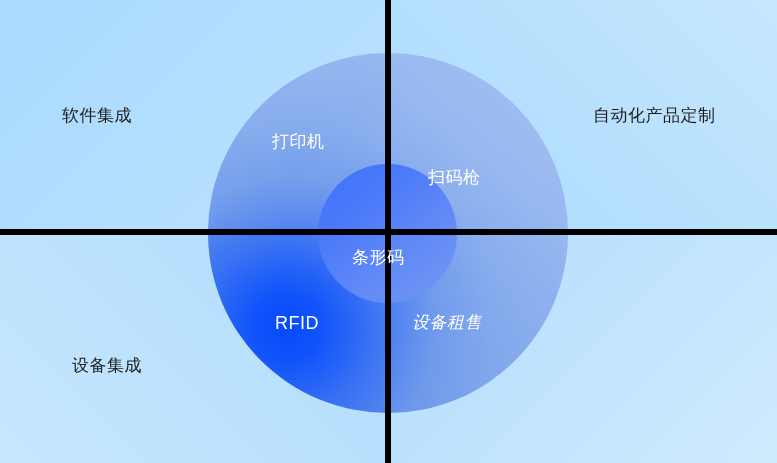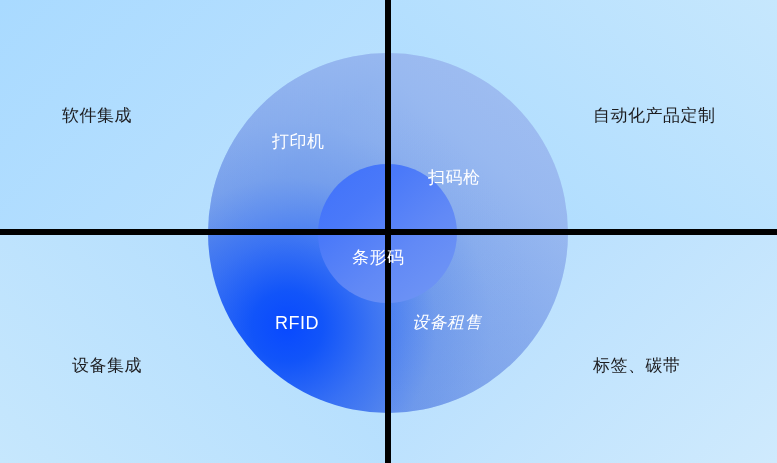--- a/index.html
+++ b/index.html
@@ -145,21 +145,20 @@
   </div>
 
   <div class="center-circle"></div>
 
   <div class="axis axis-h"></div>
   <div class="axis axis-v"></div>
 
   <div class="label outer-label lbl-soft">软件集成</div>
   <div class="label outer-label lbl-auto">自动化产品定制</div>
   <div class="label outer-label lbl-device">设备集成</div>
-  <div class="label outer-label lbl-tag">标签、碳带</div>
 
   <div class="label inner-label lbl-printer">打印机</div>
   <div class="label inner-label lbl-scanner">扫码枪</div>
   <div class="label inner-label lbl-rfid">RFID</div>
   <div class="label inner-label lbl-rental">设备租售</div>
 
   <div class="label center-label lbl-barcode">条形码</div>
 
 </div>
 

